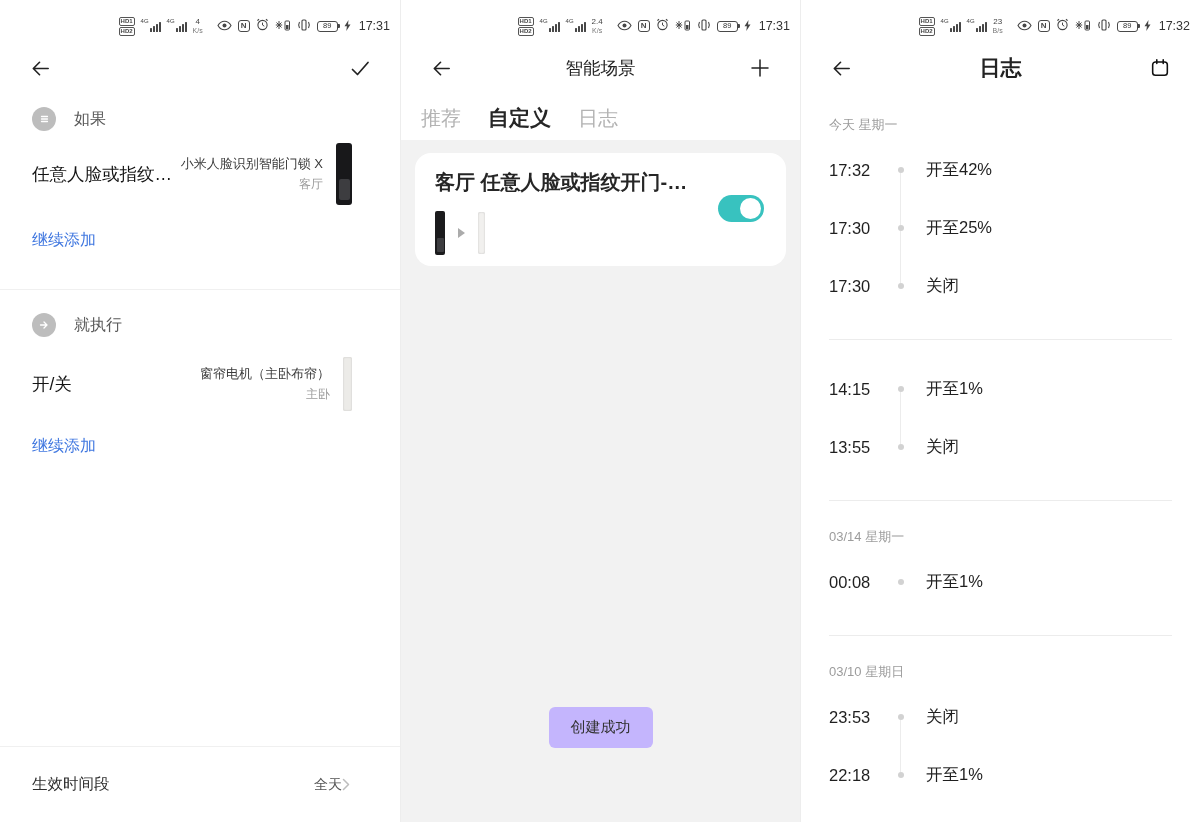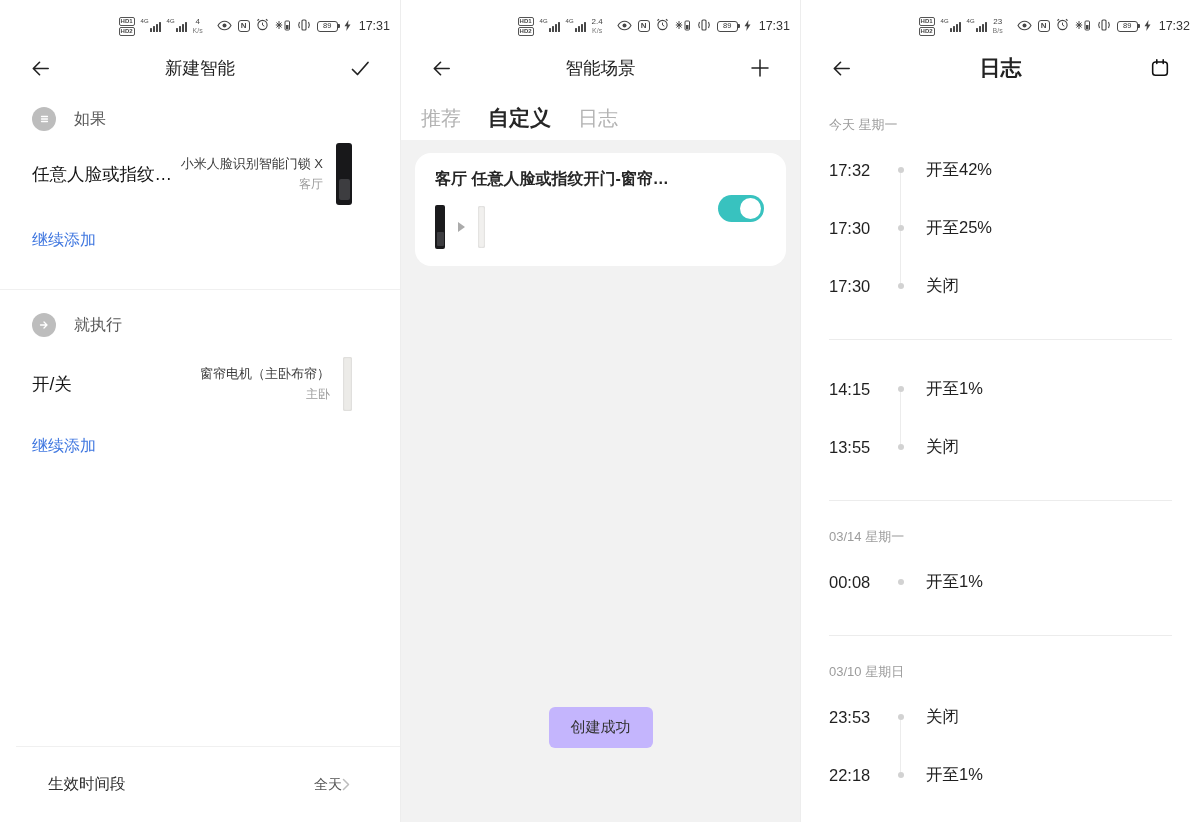--- a/index.html
+++ b/index.html
@@ -39,31 +39,31 @@
   .rule2{margin-top:20px;}
   .rule-label{flex:1;font-size:17.5px;color:#141414;}
   .rule-info{text-align:right;margin-right:13px;}
   .rule-name{font-size:13px;color:#3a3a3a;}
   .rule-room{font-size:12px;color:#9a9a9a;margin-top:3px;}
   .thumb-lock{width:16px;height:62px;background:#18181a;border-radius:3px;position:relative;flex:0 0 16px;}
   .thumb-lock::after{content:"";position:absolute;left:2.5px;right:2.5px;bottom:5px;height:21px;background:#3d3d40;border-radius:2px;}
   .thumb-motor{width:9px;height:54px;background:#eceme9;background:#ecebe8;border-radius:2px;flex:0 0 9px;box-shadow:inset 0 0 2px rgba(0,0,0,.18);}
   .add-link{display:inline-block;color:var(--accent-blue);font-size:16px;margin:25px 0 0 32px;}
   .hdiv{height:1px;background:#f0f0f0;margin-top:38px;}
-  .footer-row{position:absolute;left:0;right:0;bottom:0;height:76px;border-top:1px solid #f0f0f0;display:flex;align-items:center;padding:0 50px 0 32px;background:#fff;margin-left:16px;}
+  .footer-row{position:absolute;left:0;right:0;bottom:0;height:76px;border-top:1px solid #f0f0f0;display:flex;align-items:center;padding:0 50px 0 32px;background:#fff;}
   .footer-label{flex:1;font-size:15.5px;color:#2e2e2e;}
   .footer-value{font-size:14px;color:#555;display:flex;align-items:center;}
 
   
   .tabs{display:flex;align-items:baseline;gap:27px;padding:10px 0 0 20px;background:#fff;}
   .tab{font-size:20px;color:#b3b3b3;}
   .tab.active{font-size:21px;color:#262626;font-weight:bold;}
   .m-content{position:absolute;top:140px;left:0;right:0;bottom:0;background:#f2f2f2;}
   .scene-card{margin:13px 14px;background:#fff;border-radius:16px;padding:16px 20px;position:relative;height:113px;}
-  .scene-title{font-size:16px;font-weight:600;color:#262626;white-space:nowrap;overflow:hidden;text-overflow:ellipsis;padding-right:64px;}
+  .scene-title{font-size:20px;font-weight:600;color:#262626;white-space:nowrap;overflow:hidden;text-overflow:ellipsis;padding-right:64px;}
   .scene-devices{display:flex;align-items:center;gap:13px;margin-top:14px;height:46px;}
   .mini-lock{width:10px;height:44px;background:#1b1b1d;border-radius:2px;position:relative;}
   .mini-lock::after{content:"";position:absolute;left:1.5px;right:1.5px;bottom:3px;height:14px;background:#3d3d40;border-radius:1px;}
   .mini-arrow{width:0;height:0;border-left:7px solid #ababab;border-top:5px solid transparent;border-bottom:5px solid transparent;}
   .mini-motor{width:7px;height:42px;background:#f1f0ee;border-radius:2px;box-shadow:inset 0 0 2px rgba(0,0,0,.2);}
   .toggle{position:absolute;right:22px;top:42px;width:46px;height:27px;border-radius:14px;background:var(--toggle-teal);}
   .toggle::after{content:"";position:absolute;right:3px;top:3px;width:21px;height:21px;border-radius:50%;background:#fff;}
   .toast{position:absolute;left:50%;transform:translateX(-50%);bottom:74px;background:#c4b5fd;color:#333;font-size:15px;padding:11px 22px;border-radius:6px;white-space:nowrap;}
 
   
@@ -135,21 +135,20 @@
           </svg></span>
       <span class="stime">17:31</span>
     </div>
 
     <div class="nav">
       <span class="navbtn">
           <svg width="23" height="23" viewBox="0 0 24 24">
             <path d="M20 12H5.5M11 5.5L4.5 12l6.5 6.5" fill="none" stroke="#222" stroke-width="1.7" stroke-linecap="round" stroke-linejoin="round"></path>
           </svg>
         </span>
-      <span class="nav-title">新建智能</span>
       <span class="navbtn">
           <svg width="24" height="24" viewBox="0 0 24 24">
             <path d="M4.5 13.5l5 5L20 6.5" fill="none" stroke="#222" stroke-width="1.7" stroke-linecap="round" stroke-linejoin="round"></path>
           </svg>
         </span>
     </div>
 
     <div class="chead">
       <span class="chead-ic">
           <svg width="12" height="12" viewBox="0 0 12 12">

